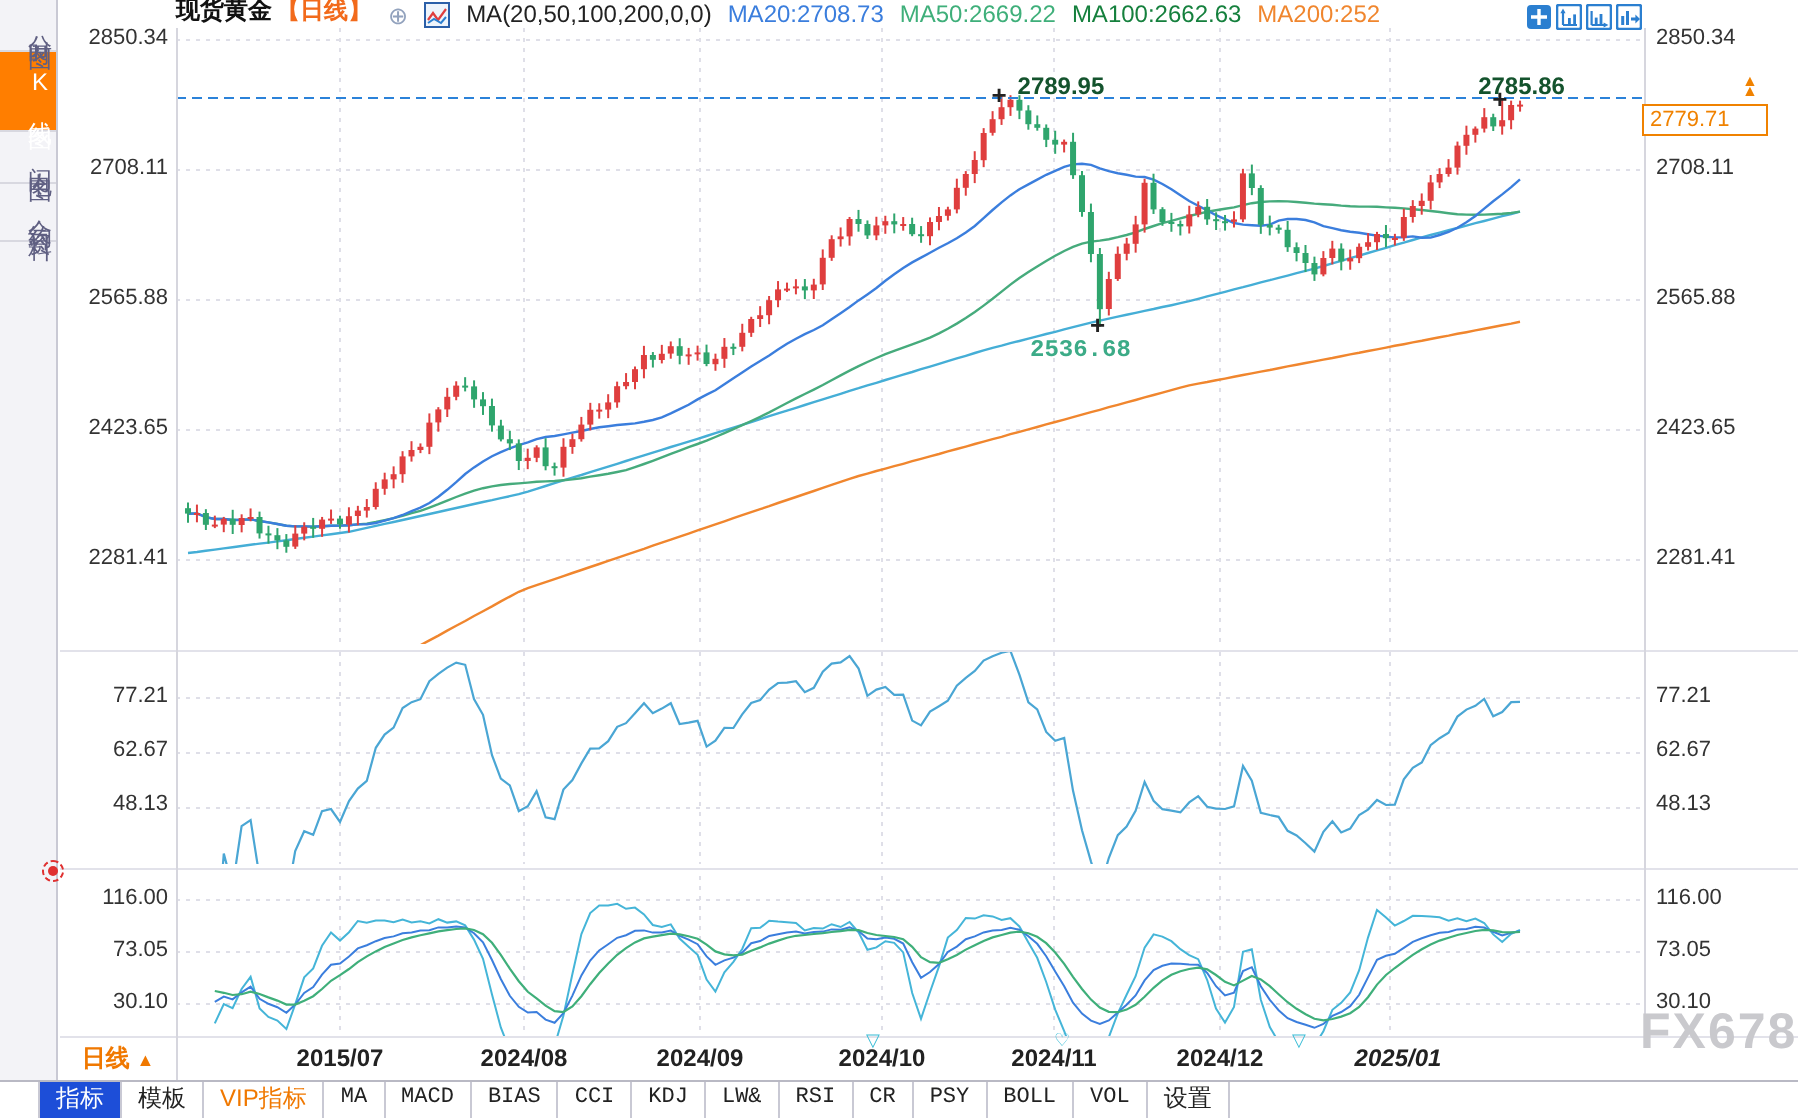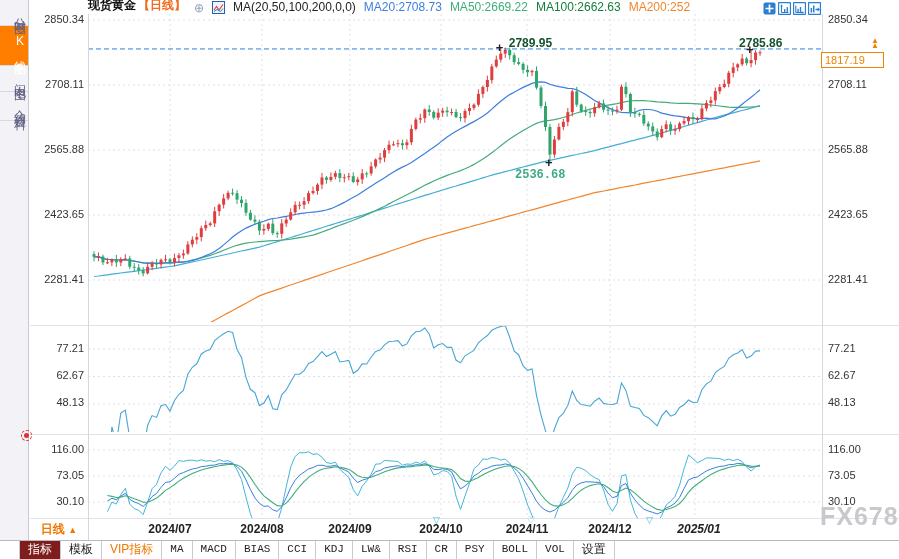--- a/index.html
+++ b/index.html
@@ -71,21 +71,21 @@
 
   .watermark{position:absolute;left:820px;top:502px;font-size:25px;font-weight:bold;
              color:#c9c9cd;letter-spacing:1px;z-index:3}
 
   
   .tabbar{position:absolute;left:0;top:540px;width:899px;height:19px;background:#fff;
           border-top:1px solid #b9b9c4;display:flex;align-items:stretch;box-sizing:border-box}
   .tab-spacer{width:19px;border-right:1px solid #c9c9d4}
   .tab{padding:0 8px;font-size:12px;line-height:17px;color:#222;
        border-right:1px solid #c9c9d4;cursor:pointer;white-space:nowrap}
-  .tab-active{background:#7f1d1d;color:#fff}
+  .tab-active{background:#1d4ed8;color:#fff}
   .tab-vip{color:#f07800}
   .tab-mono{font-family:"Liberation Mono",monospace;font-size:11px}
 </style>
 </head>
 <body>
 
 <div class="app" id="app">
 
   <aside class="sidebar" id="sidebar">
       <div class="side-item">分时图</div>
@@ -501,21 +501,21 @@
   <div class="ann ann-red" id="ann-high1" style="left: 508.77px; top: 35.5994px;">2789.95</div>
   <div class="marker" id="marker-low" style="left: 544.94px; top: 157.349px;">+</div>
   <div class="ann ann-green" id="ann-low" style="left: 515px; top: 168.349px; font-family: Liberation Mono, monospace;">2536.68</div>
   <div class="marker" id="marker-high2" style="left: 746.09px; top: 44.4686px;">+</div>
   <div class="ann ann-red" id="ann-high2" style="left: 739.09px; top: 36px;">2785.86</div>
 
   <div class="price-arrow">
     <span>▲</span>
     <span>▲</span>
   </div>
-  <div class="price-box">1817.19</div>
+  <div class="price-box">2779.71</div>
 
   <div class="sun-icon">
       <i></i>
     </div>
 
   <div class="period-cell">
     <span>日线</span>
     <span style="font-size:9px">▲</span>
   </div>
 
@@ -555,21 +555,21 @@
     <div class="ytick ytick-l" style="top: 369px;">62.67</div>
     <div class="ytick ytick-r" style="top: 369px;">62.67</div>
     <div class="ytick ytick-l" style="top: 396px;">48.13</div>
     <div class="ytick ytick-r" style="top: 396px;">48.13</div>
     <div class="ytick ytick-l" style="top: 443px;">116.00</div>
     <div class="ytick ytick-r" style="top: 443px;">116.00</div>
     <div class="ytick ytick-l" style="top: 469px;">73.05</div>
     <div class="ytick ytick-r" style="top: 469px;">73.05</div>
     <div class="ytick ytick-l" style="top: 495px;">30.10</div>
     <div class="ytick ytick-r" style="top: 495px;">30.10</div>
-    <div class="xtick" style="left: 138px;">2024/07</div>
+    <div class="xtick" style="left: 138px;">2015/07</div>
     <div class="xtick" style="left: 230px;">2024/08</div>
     <div class="xtick" style="left: 318px; text-align: center;">2024/09</div>
     <div class="xtick" style="left: 409px;">2024/10</div>
     <div class="xtick" style="left: 495px;">2024/11</div>
     <div class="xtick" style="left: 578px;">2024/12</div>
     <div class="xtick" style="left: 667px; font-style: italic;">2025/01</div>
     <div class="evmark" style="left: 433px;">▽</div>
     <div class="evmark" style="left: 527px;">♡</div>
     <div class="evmark" style="left: 646px;">▽</div>
   </div>

